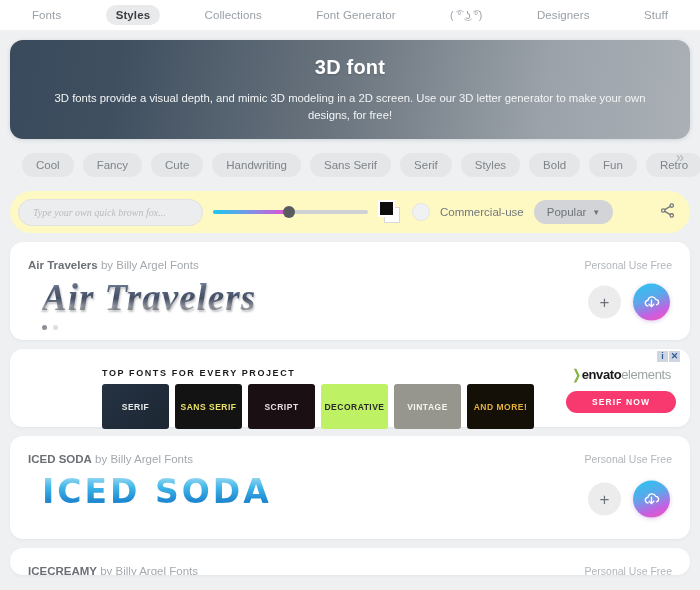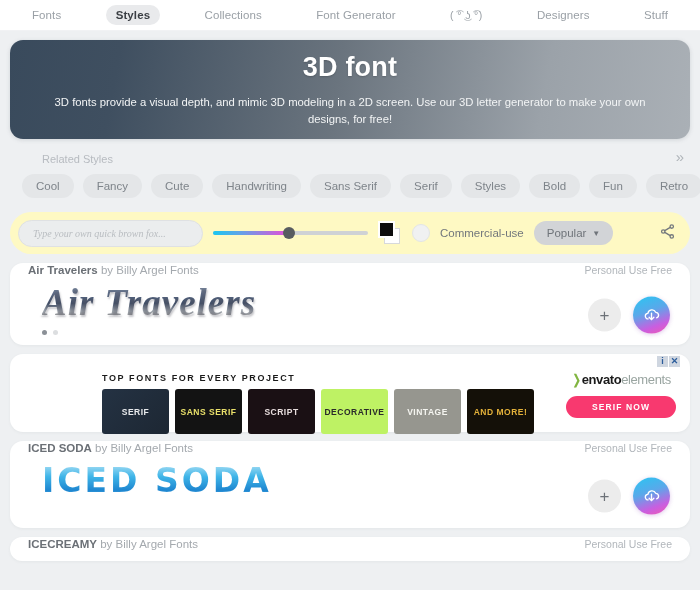--- a/index.html
+++ b/index.html
@@ -42,21 +42,21 @@
   .hero {
     height: 99px;
     border-radius: 13px;
     background: linear-gradient(100deg,#394a5c 0%, #3f4f60 16%, #6a747e 48%, #9ba2a9 78%, #aab0b6 100%);
     display: flex; flex-direction: column;
     align-items: center; justify-content: center;
     box-shadow: 0 1px 4px rgba(80,90,100,.18);
   }
   .hero h1 {
     color: #ffffff;
-    font-size: 27px;
+    font-size: 20px;
     font-weight: bold;
     letter-spacing: .2px;
     text-shadow: 0 1px 2px rgba(0,0,0,.18);
     margin-bottom: 11px;
   }
   .hero p {
     color: #f2f4f5;
     font-size: 11.3px;
     line-height: 17px;
     text-align: center;
@@ -135,21 +135,21 @@
     display: flex; align-items: center; gap: 6px;
   }
   .caret { font-size: 8px; color: #6f747a; }
   .share-icon { margin-left: auto; margin-right: 4px; }
 
   
   .card {
     margin-top: 9px;
     background: #ffffff;
     border-radius: 13px;
-    padding: 1px 18px 10px 18px;
+    padding: 17px 18px 10px 18px;
     position: relative;
     box-shadow: 0 1px 3px rgba(100,110,120,.07);
   }
   .card-head { display: flex; justify-content: space-between; align-items: flex-start; }
   .fontname { font-size: 11.5px; color: #a4a9ae; }
   .fontname b { color: #6b7076; font-weight: bold; }
   .license { font-size: 10.5px; color: #b1b6bb; }
   .actions {
     position: absolute; right: 20px; top: 50%; transform: translateY(-20%);
     display: flex; align-items: center; gap: 12px;
@@ -258,21 +258,20 @@
 </div>
 
 <div class="page">
 
   <div class="hero">
     <h1>3D font</h1>
     <p>3D fonts provide a visual depth, and mimic 3D modeling in a 2D screen. Use our 3D letter generator to make your own designs, for free!</p>
   </div>
 
   <div class="related">
-    <div class="related-label">Related Styles</div>
     <div class="chev-right">»</div>
     <div class="chips">
       <div class="chip">Cool</div>
       <div class="chip">Fancy</div>
       <div class="chip">Cute</div>
       <div class="chip">Handwriting</div>
       <div class="chip">Sans Serif</div>
       <div class="chip">Serif</div>
       <div class="chip">Styles</div>
       <div class="chip">Bold</div>

